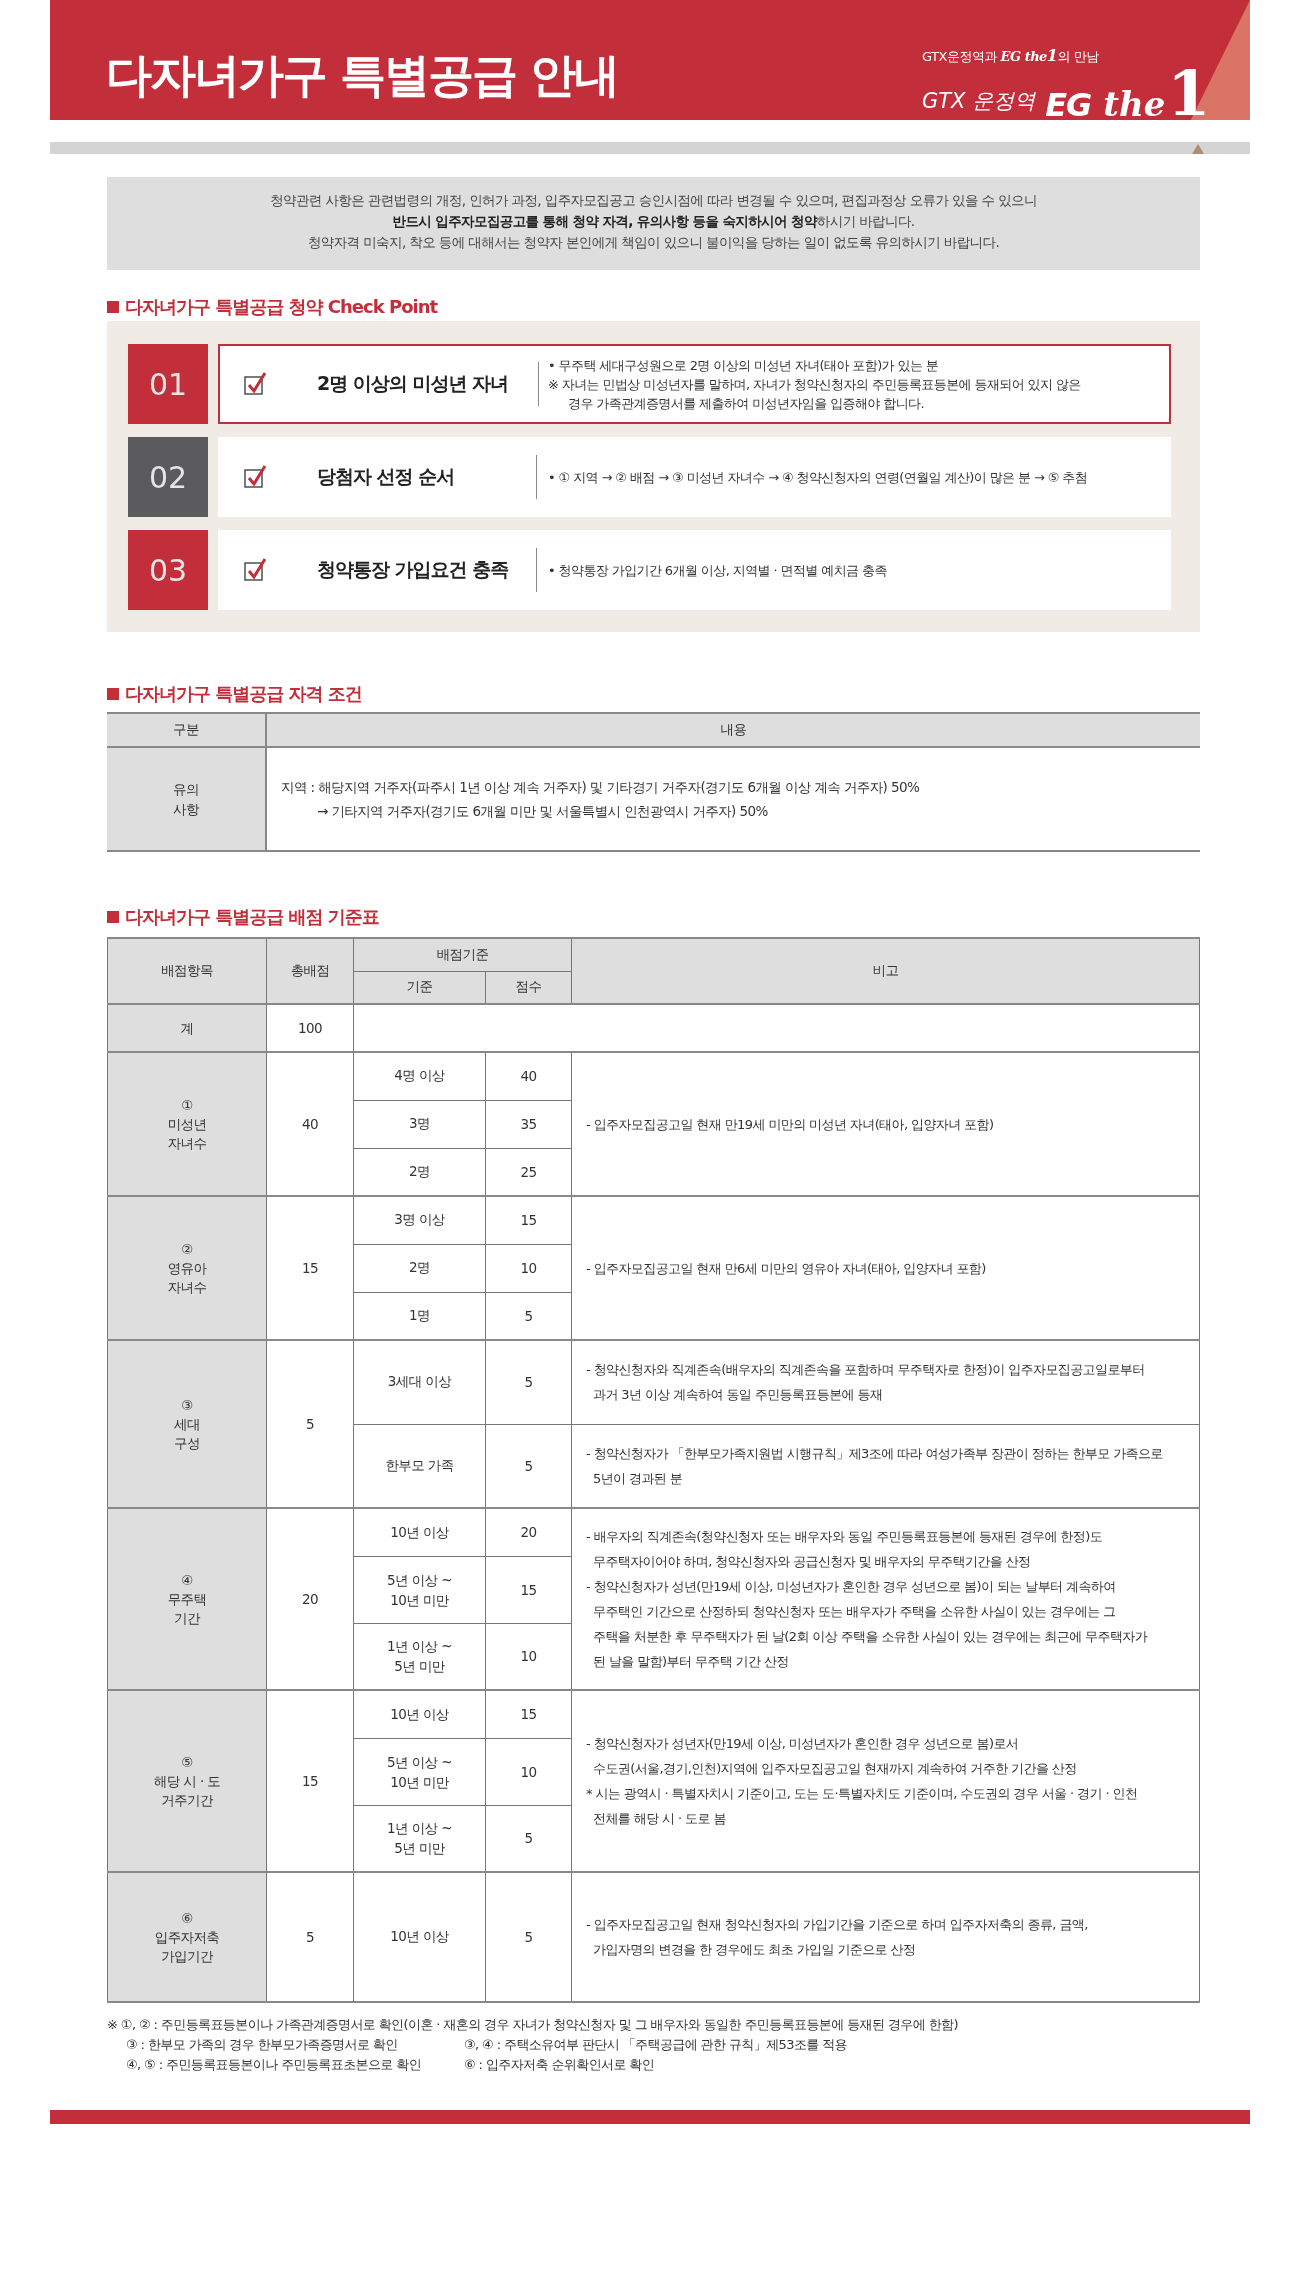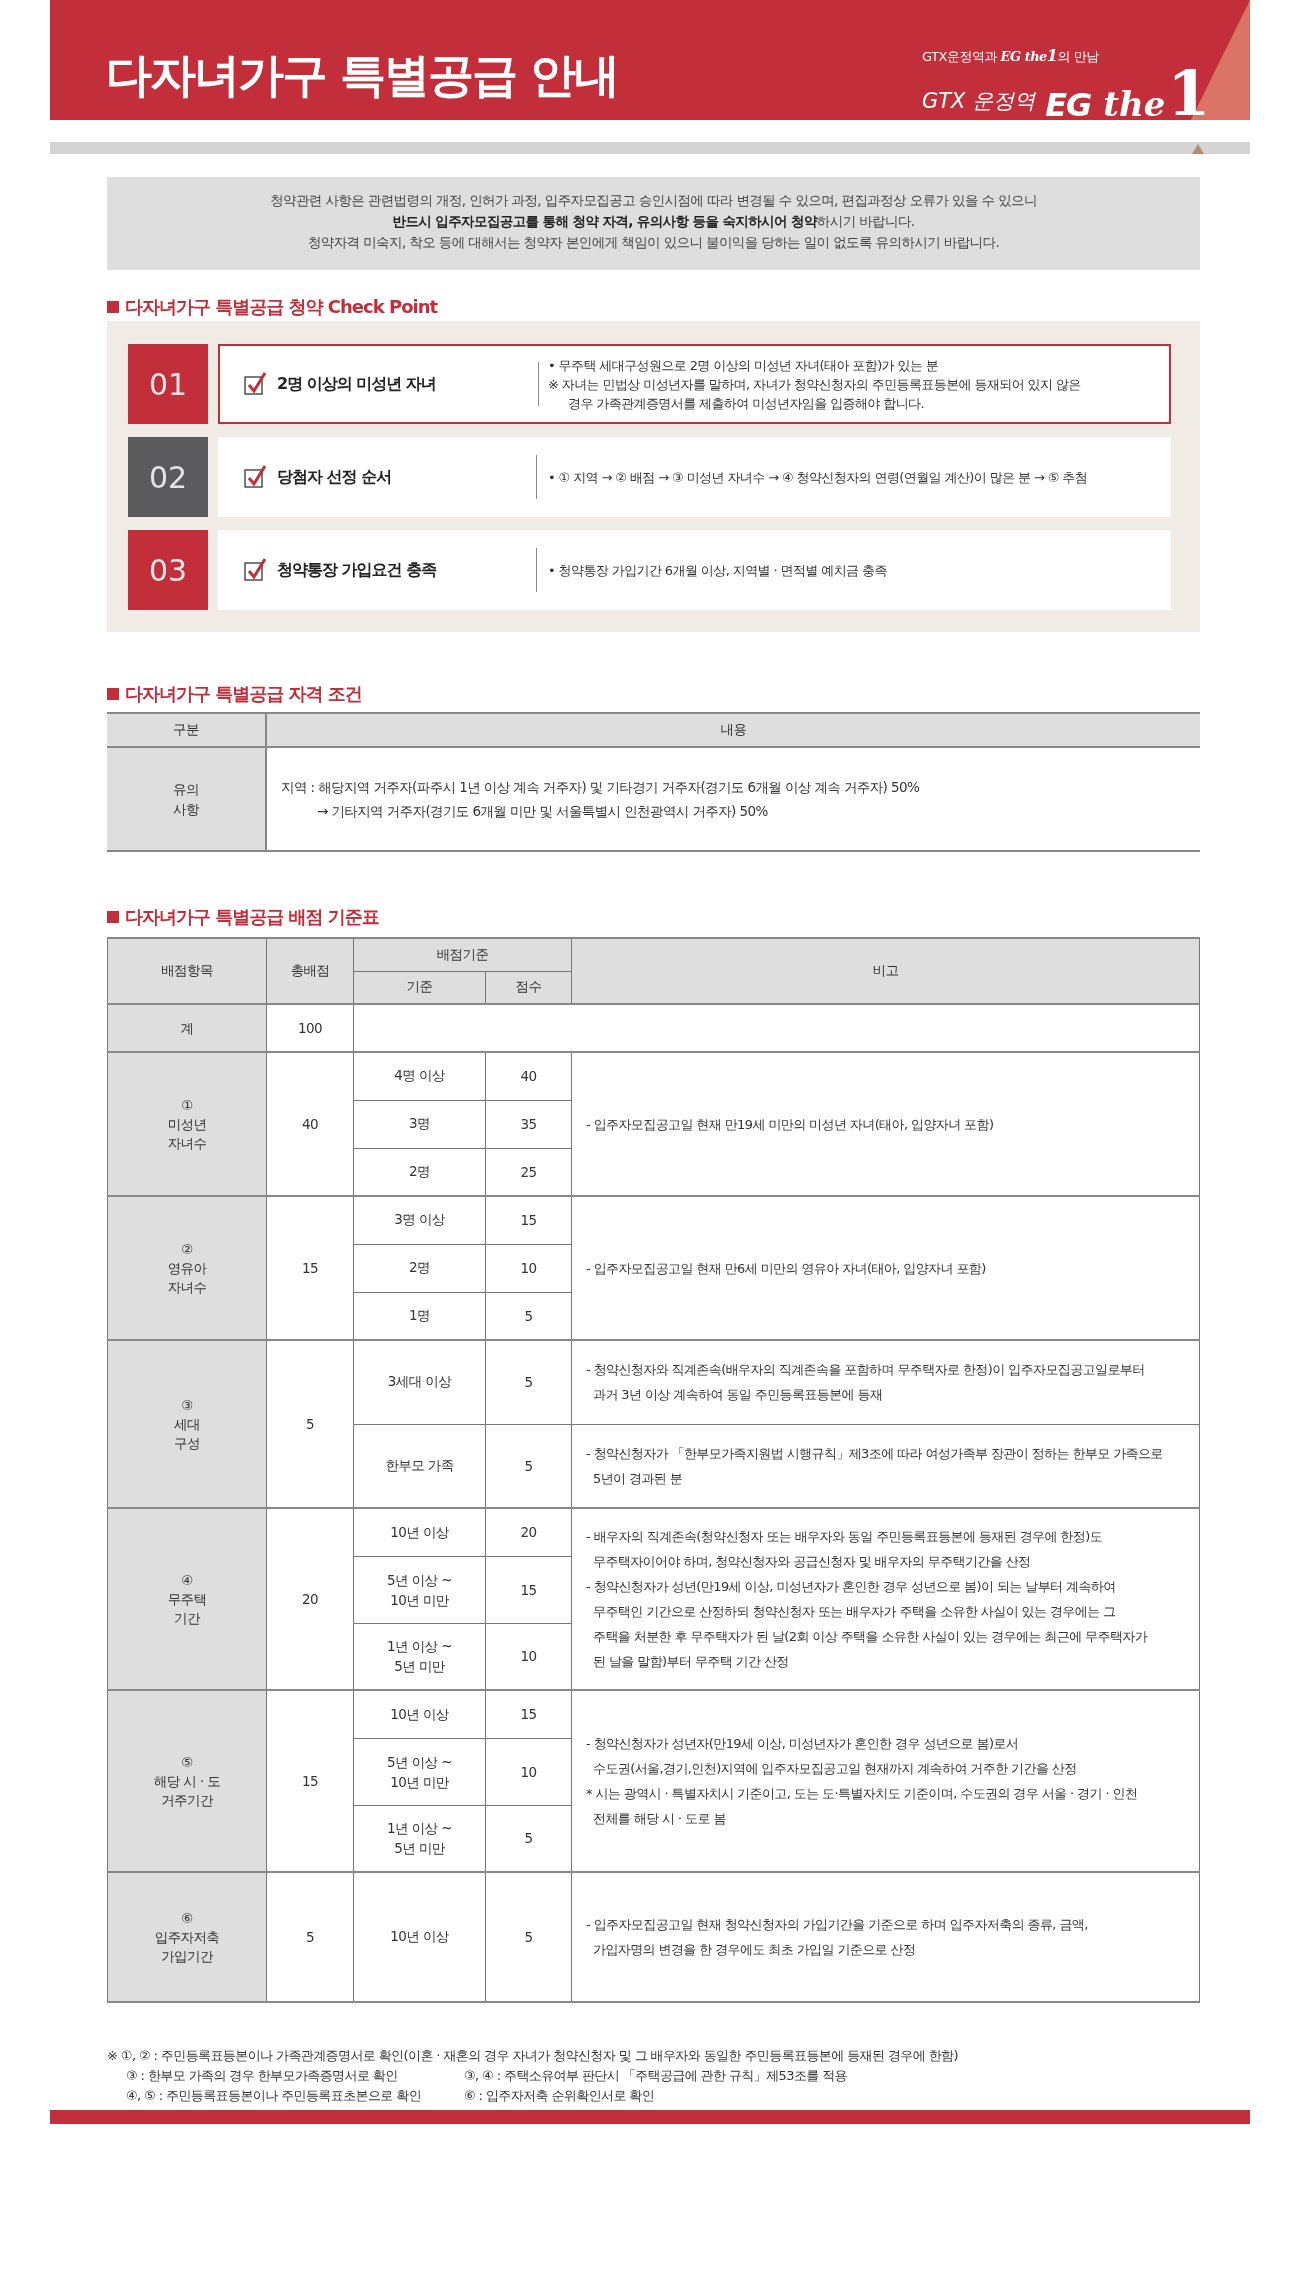--- a/index.html
+++ b/index.html
@@ -31,21 +31,21 @@
   .sec-title .sq { width: 12px; height: 12px; background: #c22f3a; margin-right: 6px; display: inline-block; }
 
   
   .cp-panel { position: absolute; left: 107px; top: 321px; width: 1093px; height: 311px; background: #f0ebe5; }
   .cp-row { position: absolute; left: 21px; width: 1043px; height: 80px; }
   .cp-num { position: absolute; left: 0; top: 0; width: 80px; height: 80px; color: #e5e5e5; font-size: 30px; display: flex; align-items: center; justify-content: center; }
   .cp-num.red { background: #c22f3a; }
   .cp-num.grey { background: #5b5b5d; }
   .cp-box { position: absolute; left: 90px; top: 0; width: 953px; height: 80px; background: #fff; }
   .cp-box.active { border: 2px solid #c22f3a; }
-  .cp-head { position: absolute; left: 26px; top: 0; height: 100%; display: flex; align-items: center; font-size: 16px; font-weight: bold; color: #222; letter-spacing: -1px; }
+  .cp-head { position: absolute; left: 26px; top: 0; height: 100%; display: flex; align-items: center; font-size: 19px; font-weight: bold; color: #222; letter-spacing: -1px; gap: 40px; }
   .cp-check { width: 24px; height: 24px; margin-right: 9px; position: relative; }
   .cp-divider { position: absolute; left: 318px; top: 18px; width: 1px; height: 44px; background: #888; }
   .cp-desc { position: absolute; left: 330px; top: 0; height: 100%; display: flex; flex-direction: column; justify-content: center; font-size: 13px; color: #333; line-height: 19px; letter-spacing: -0.6px; }
   .cp-desc .ind { padding-left: 20px; }
 
   
   table { border-collapse: collapse; position: absolute; left: 107px; width: 1093px; table-layout: fixed; }
   td, th { font-weight: normal; font-size: 13.5px; color: #333; text-align: center; letter-spacing: -0.6px; }
   .elig { top: 712px; border-top: 2px solid #888; border-bottom: 2px solid #888; }
   .elig th { background: #dedede; height: 34px; border-bottom: 2px solid #888; }
@@ -59,21 +59,21 @@
   .score th { background: #dedede; border: 1px solid #777; }
   .score .h-top { height: 33px; }
   .score .h-sub { height: 33px; }
   .score td { border: 1px solid #777; }
   .score td.item { background: #dedede; line-height: 19px; }
   .score td.note { text-align: left; padding-left: 14px; padding-right: 8px; line-height: 25px; font-size: 13px; }
   .score tr.grp-end td { border-bottom: 2px solid #888; }
   .score tr.grp-start td { border-top: 2px solid #888; }
   .score .line2 { line-height: 20px; }
 
-  .footnote { position: absolute; left: 107px; top: 2015px; font-size: 13px; color: #333; line-height: 20px; letter-spacing: -0.6px; white-space: nowrap; margin-top: 31px; }
+  .footnote { position: absolute; left: 107px; top: 2015px; font-size: 13px; color: #333; line-height: 20px; letter-spacing: -0.6px; white-space: nowrap; }
   .footnote .row { display: flex; }
   .footnote .fcol { display: inline-block; width: 338px; }
   .footnote .ind { padding-left: 19px; }
 
   .bottom-bar { position: absolute; left: 50px; top: 2110px; width: 1200px; height: 14px; background: #c22f3a; }
 </style>
 </head>
 <body>
 
 <div class="hero">

